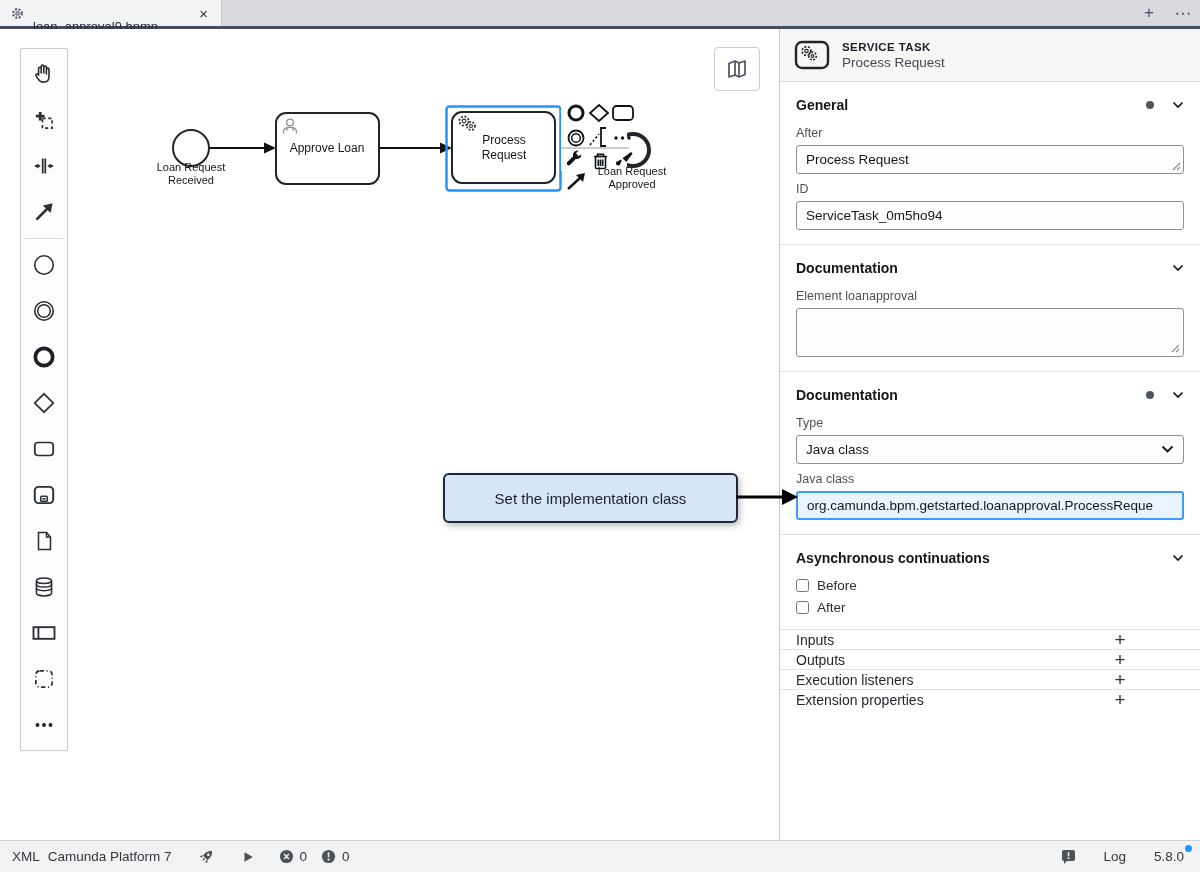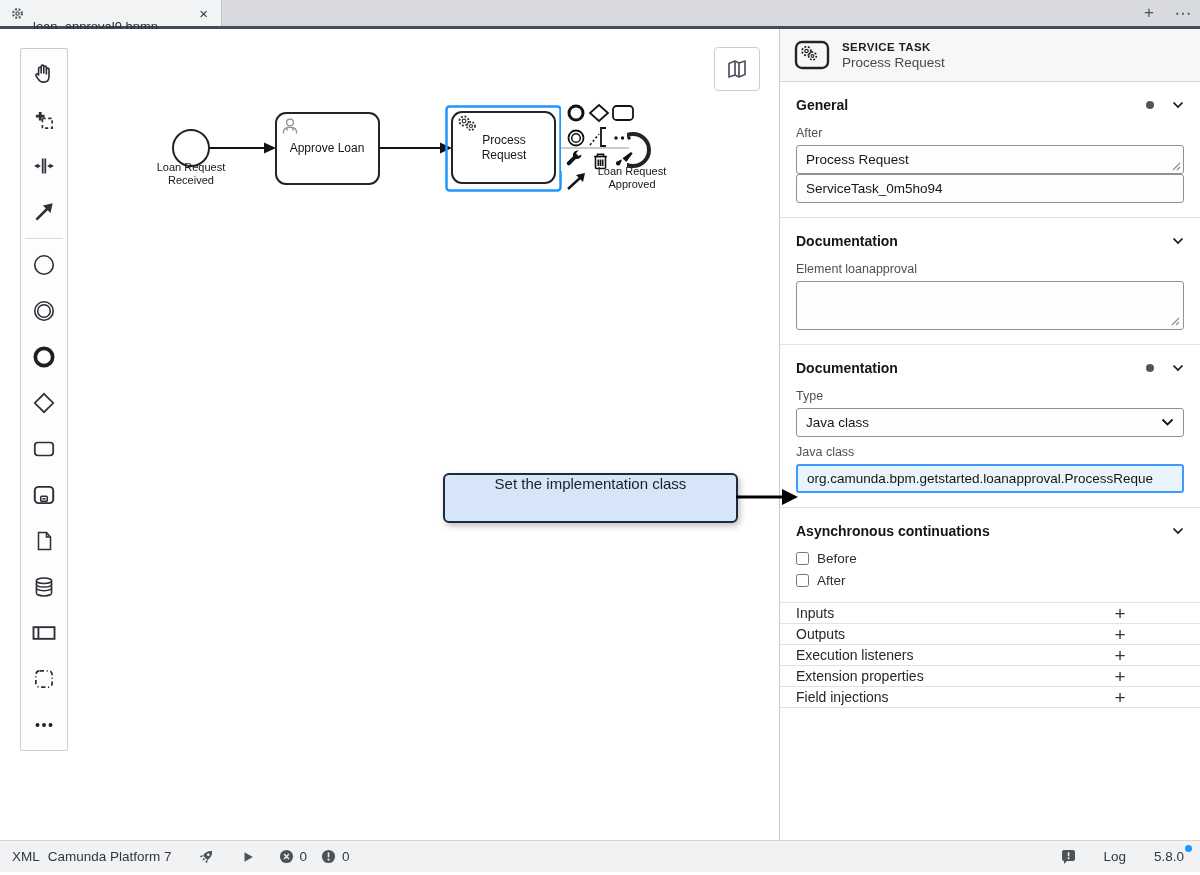--- a/index.html
+++ b/index.html
@@ -33,21 +33,21 @@
   
   .minimap-btn { position:absolute; left:714px; top:18px; width:46px; height:44px;
     background:#fff; border:1px solid #ccced2; border-radius:4px; display:flex;
     align-items:center; justify-content:center; cursor:pointer; }
 
   .diagram-svg { position:absolute; left:0; top:0; }
 
   
   .callout { position:absolute; left:443px; top:444px; width:295px; height:50px;
     background:#d6e6f8; border:2px solid #1d2b3d; border-radius:6px;
-    box-shadow:2px 3px 6px rgba(0,0,0,.25); display:flex; align-items:flex-start;
+    box-shadow:2px 3px 6px rgba(0,0,0,.25); display:flex; align-items:center;
     justify-content:center; font-size:15px; color:#17202b; }
   .callout-arrow { position:absolute; left:734px; top:486px; z-index:60; }
 
   
   .panel { width:420px; height:679px; background:#fff; display:flex;
     flex-direction:column; overflow:hidden; }
   .panel-header { background:#f7f7f8; border-bottom:1px solid #d4d6d9;
     padding:11px 14px; display:flex; align-items:center; }
   .panel-header-texts { margin-left:12px; }
   .panel-type { font-size:11.5px; font-weight:bold; letter-spacing:.4px; color:#1c2026; }
@@ -318,20 +318,21 @@
             </svg>
         </span>
       </div>
       <div class="field-label">After</div>
       <div class="tinput">
         <input value="Process Request" style="">
         <svg class="resize-glyph" width="9" height="9" viewBox="0 0 9 9">
             <path d="M8 1 L1 8 M8 5 L5 8" stroke="#8a8a8a" stroke-width="1.1"></path>
           </svg>
       </div>
+      <div class="field-label">ID</div>
       <div class="tinput">
         <input value="ServiceTask_0m5ho94" style="">
       </div>
     </div>
 
     <div class="section">
       <div class="section-head">
         <span class="section-title">Documentation</span>
         <span class="chev">
           <svg width="12" height="8" viewBox="0 0 12 8">

